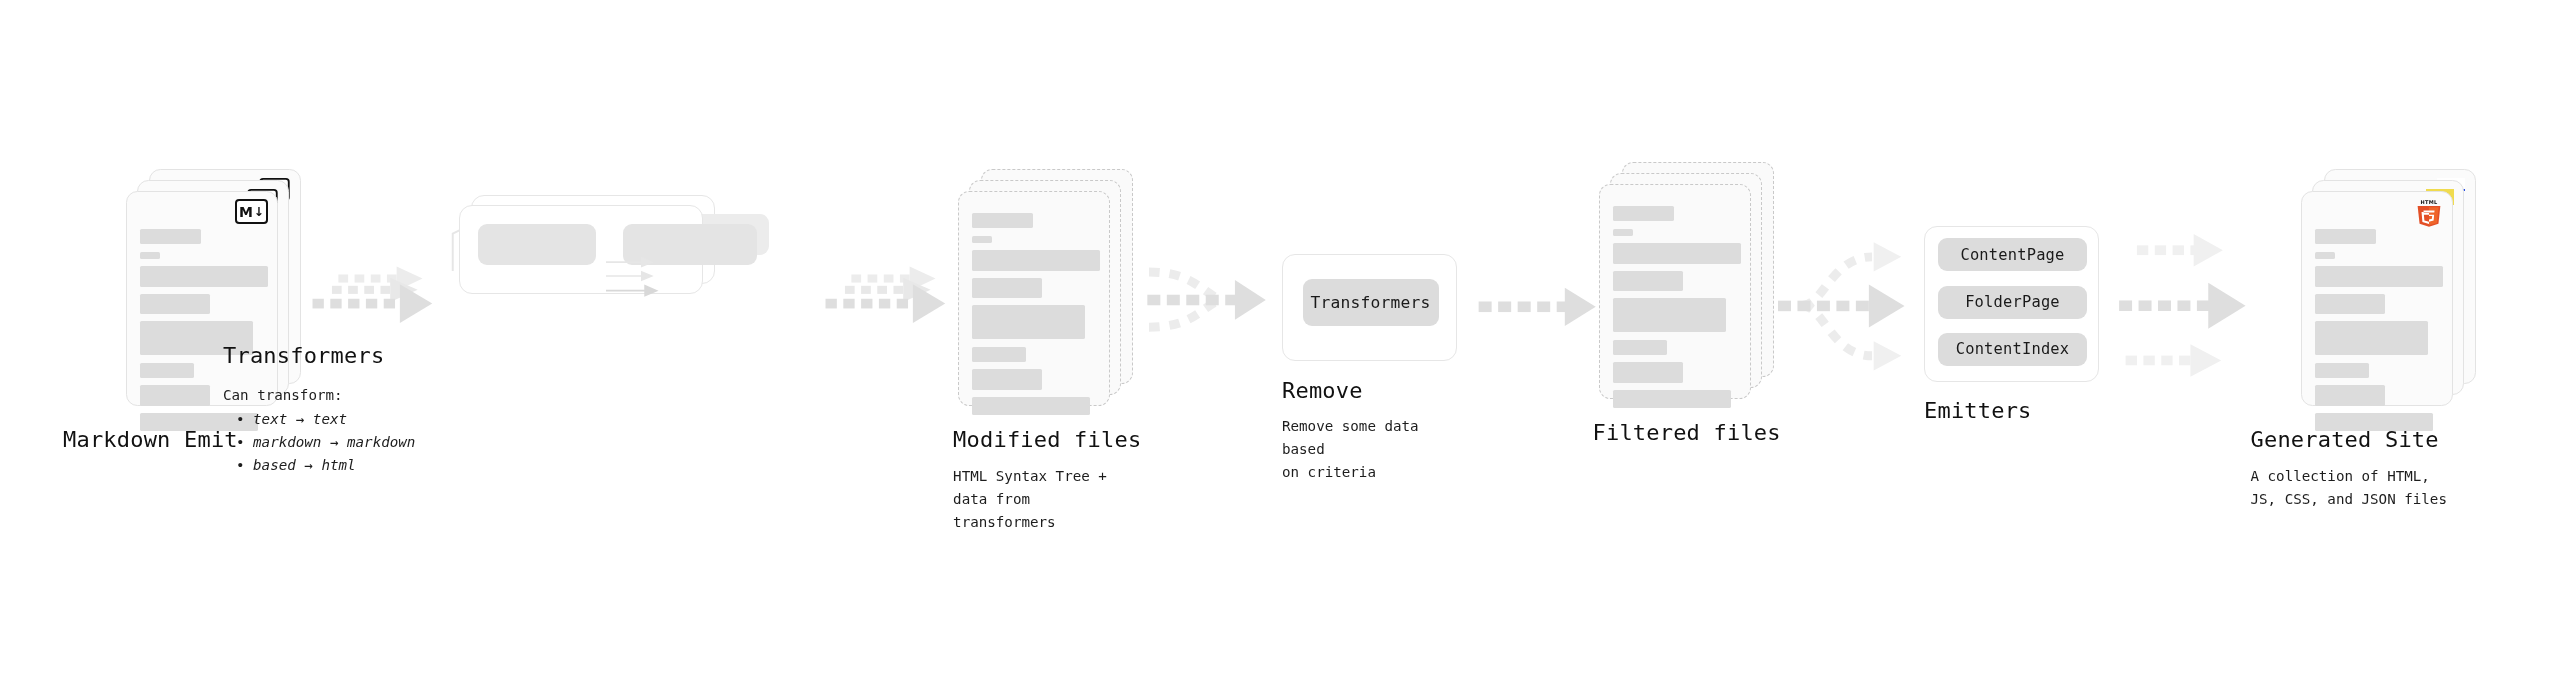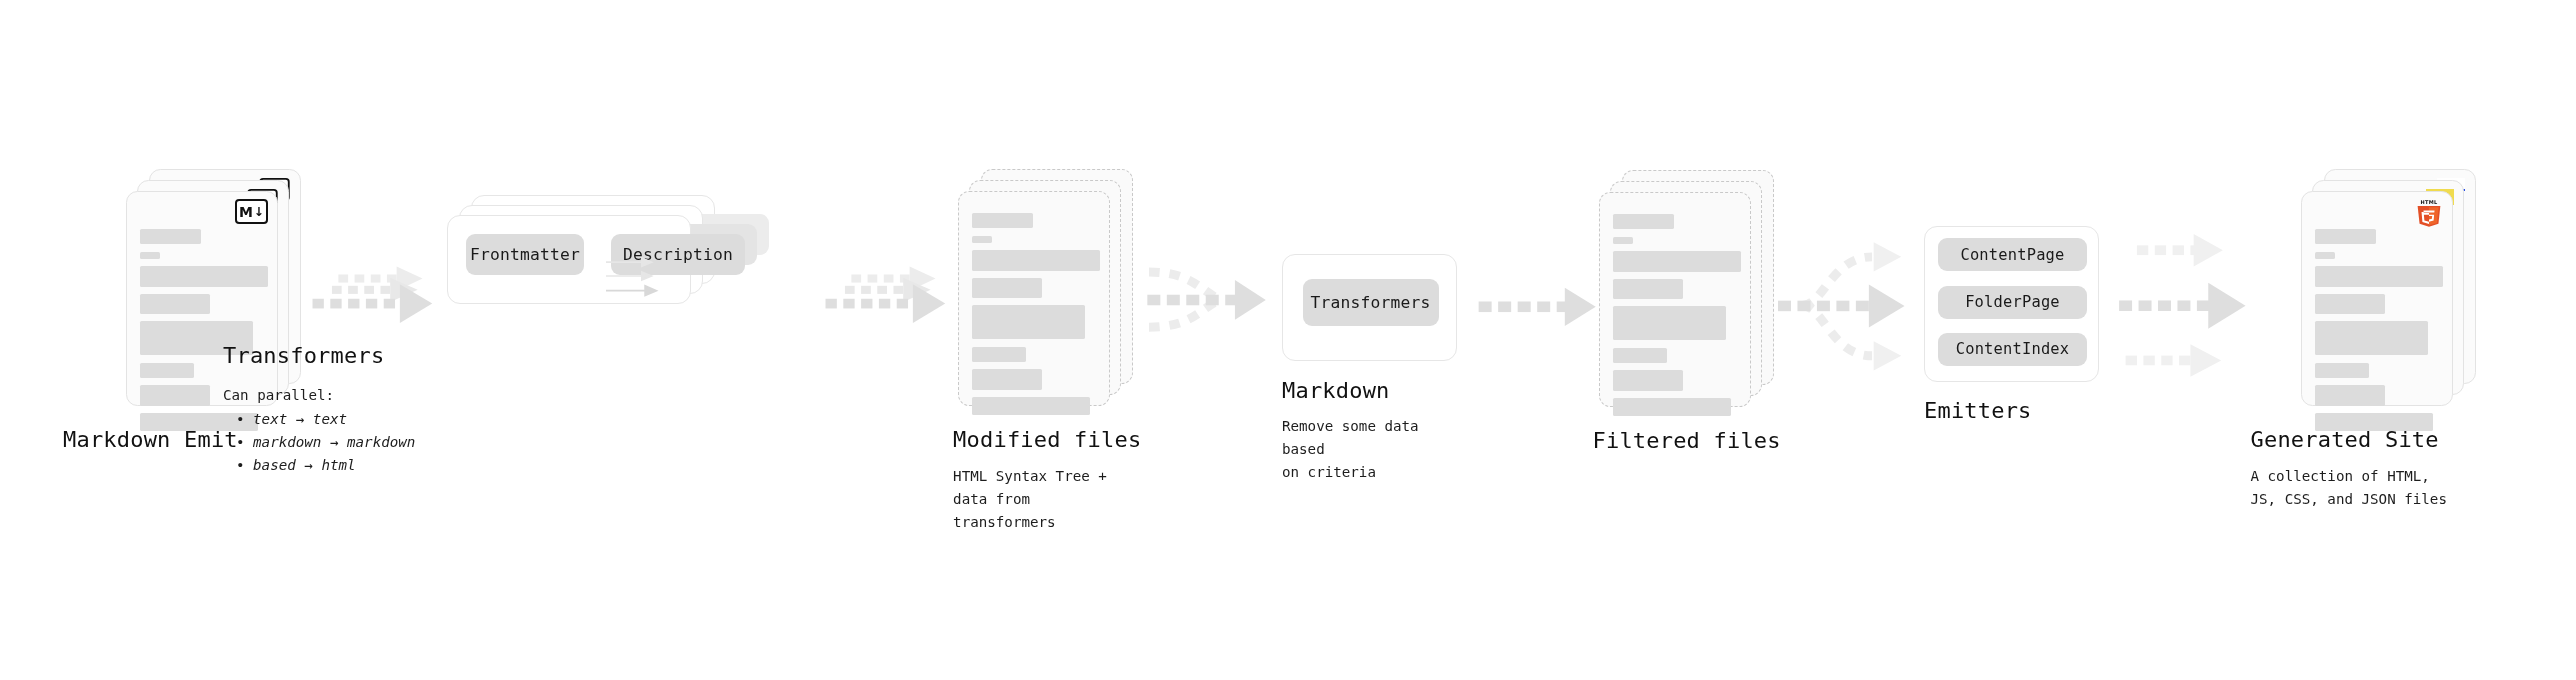--- a/index.html
+++ b/index.html
@@ -128,45 +128,37 @@
 
     <div class="groupstack" style="width:268px;height:110px;">
       <div class="gbox" style="left:24.4px;top:0;width:244px;height:89px;">
         <div class="pill ghost" style="left:18px;top:18px;width:118px;height:41px;"></div>
         <div class="pill ghost" style="left:163px;top:18px;width:134px;height:41px;"></div>
       </div>
       <div class="gbox" style="left:12.2px;top:9.8px;width:244px;height:89px;">
         <div class="pill ghost2" style="left:18px;top:18px;width:118px;height:41px;"></div>
         <div class="pill ghost2" style="left:163px;top:18px;width:134px;height:41px;"></div>
       </div>
-      <div class="gbox" style="left:0;top:20.3px;width:244px;height:89px;">
-        <div class="pill" style="left:18px;top:18px;width:118px;height:41px;">
-          <span>Frontmatter</span>
-        </div>
-        <div class="pill" style="left:163px;top:18px;width:134px;height:41px;">
-          <span>Description</span>
-        </div>
-      </div>
 
       <svg style="position:absolute;left:159px;top:63px;" width="57" height="49" viewBox="0 0 70 60">
         <g stroke="#e6e6e6" stroke-width="2" fill="#e6e6e6">
           <line x1="0" y1="5" x2="46" y2="5"></line>
             <polygon points="44,0 56,5 44,10"></polygon>
           <line x1="0" y1="22" x2="46" y2="22"></line>
             <polygon points="44,17 56,22 44,27"></polygon>
         </g>
         <g stroke="#d8d8d8" stroke-width="2" fill="#d8d8d8">
           <line x1="0" y1="40" x2="50" y2="40"></line>
             <polygon points="48,34 62,40 48,46"></polygon>
         </g>
       </svg>
     </div>
 
     <div class="title" style="left:-224px;top:148px;">Transformers</div>
-    <div class="desc" style="left:-224px;top:189px;">Can parallel:</div>
+    <div class="desc" style="left:-224px;top:189px;">Can transform:</div>
     <div class="bullets" style="left:-211px;top:213px;font-style:italic;">
       <div>• text → text</div>
       <div>• markdown → markdown</div>
       <div>• based → html</div>
     </div>
   </div>
 
   <div class="node" style="left:822px;top:268px;">
     <svg width="130" height="89" viewBox="0 0 160 110">
       <g fill="#ececec">
@@ -235,39 +227,39 @@
       </g>
     </svg>
   </div>
 
   <div class="node" style="left:1282px;top:254px;">
     <div class="gbox" style="position:relative;left:0;top:0;width:175px;height:107px;">
       <div class="pill" style="left:19.5px;top:24.4px;width:136px;height:47px;">
         <span>Transformers</span>
       </div>
     </div>
-    <div class="title" style="left:0;top:124px;">Markdown</div>
+    <div class="title" style="left:0;top:124px;">Remove</div>
     <div class="desc" style="left:0;top:161px;">Remove some data based
 on criteria</div>
   </div>
 
   <div class="node" style="left:1477px;top:286px;">
     <svg width="122" height="57" viewBox="0 0 150 70">
       <g fill="#dedede">
         <rect x="2" y="19" width="16" height="13"></rect>
           <rect x="26" y="19" width="16" height="13"></rect>
         <rect x="50" y="19" width="16" height="13"></rect>
           <rect x="74" y="19" width="16" height="13"></rect>
         <rect x="98" y="19" width="16" height="13"></rect>
         <polygon points="108,2 146,25.5 108,49"></polygon>
       </g>
     </svg>
   </div>
 
-  <div class="node" style="left:1599px;top:170px;text-align:center;">
+  <div class="node" style="left:1599px;top:162px;text-align:center;">
     <div class="docstack" style="width:175px;height:244px;">
       <div class="doc dashed" style="left:23px;top:0;width:152px;height:215px;"></div>
       <div class="doc dashed" style="left:11.4px;top:10.6px;width:152px;height:215px;"></div>
       <div class="doc dashed" style="left:0;top:22px;width:152px;height:215px;">
         <div class="doc-body skel" style="top:21px;">
             <div class="bar" style="width: 48%; height: 15.4px;"></div>
             <div class="bar" style="width: 16%; height: 7.3px;"></div>
             <div class="bar" style="width: 100%; height: 20.3px;"></div>
             <div class="bar" style="width: 55%; height: 20.3px;"></div>
             <div class="bar" style="width: 88%; height: 34px;"></div>

